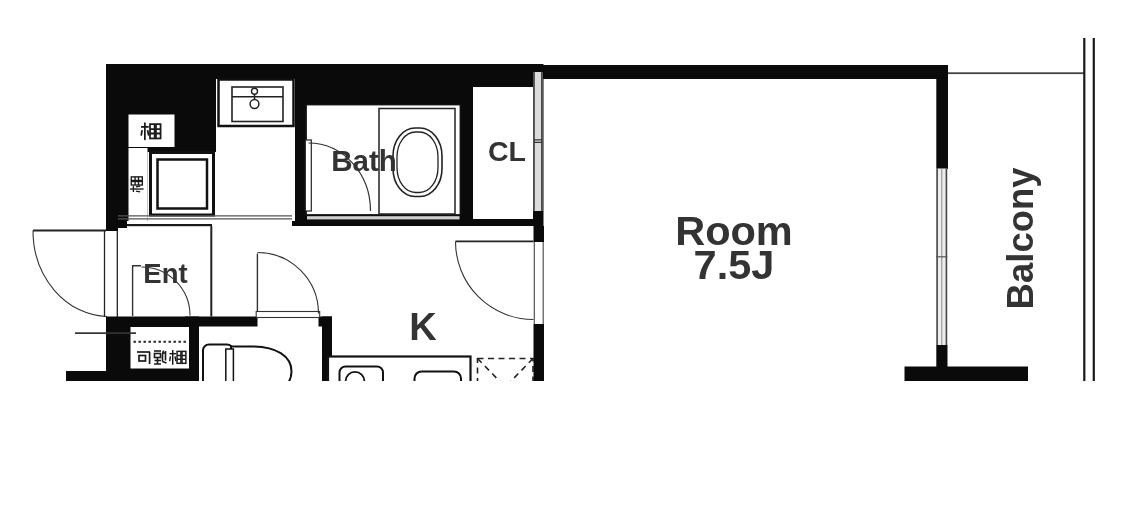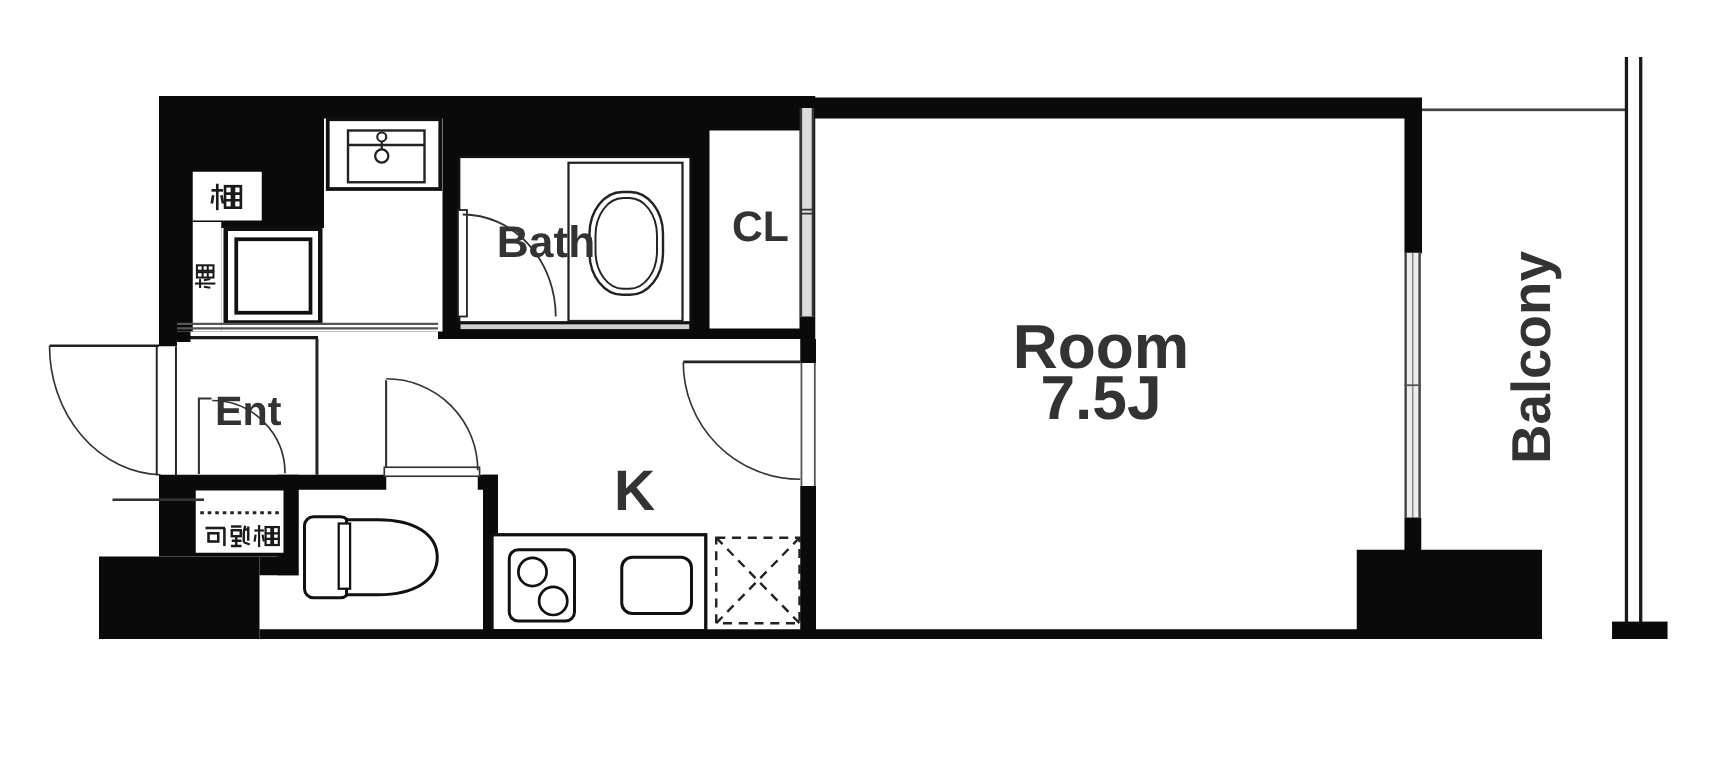--- a/index.html
+++ b/index.html
@@ -1,16 +1,16 @@
 <!DOCTYPE html>
 <html><head>
 <meta charset="utf-8">
 <style>
 html,body{margin:0;padding:0;background:#fff;}
-#plan{position:relative;width:1144px;height:426px;background:#eab308;overflow:hidden;}
+#plan{position:relative;width:1144px;height:381px;background:#eab308;overflow:hidden;}
 svg{position:absolute;left:0;top:0;}
 text{font-family:"Liberation Sans",sans-serif;font-weight:bold;fill:#333;}
 </style>
 </head>
 <body>
 
 <div id="plan">
 <svg width="1144" height="515" viewBox="0 0 1144 515">
 <defs>
 

